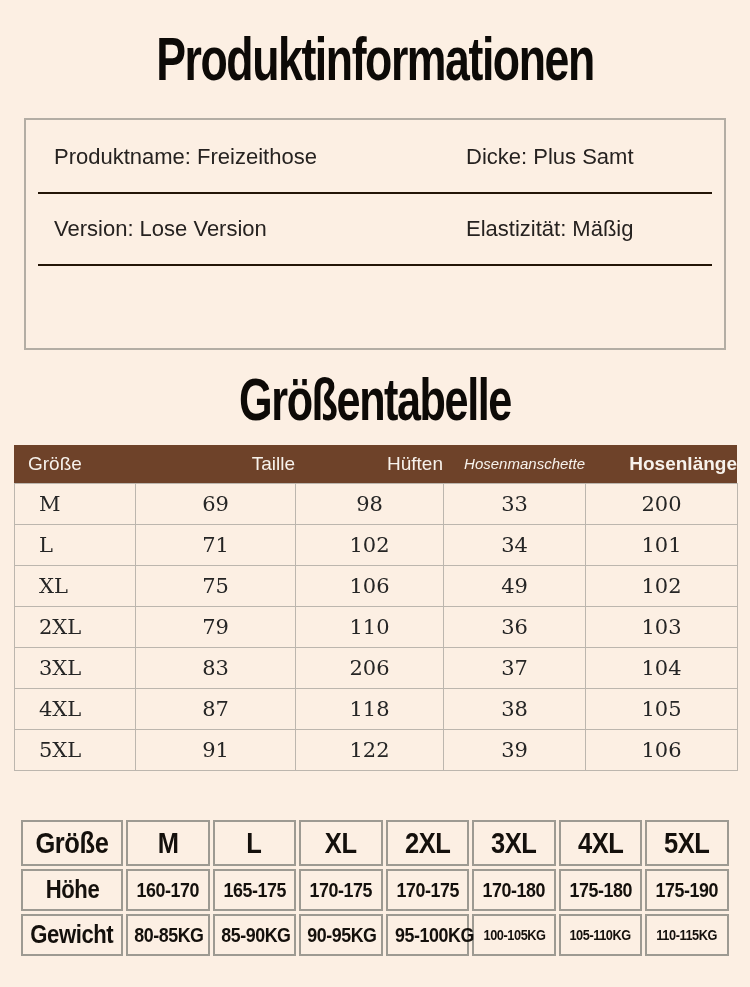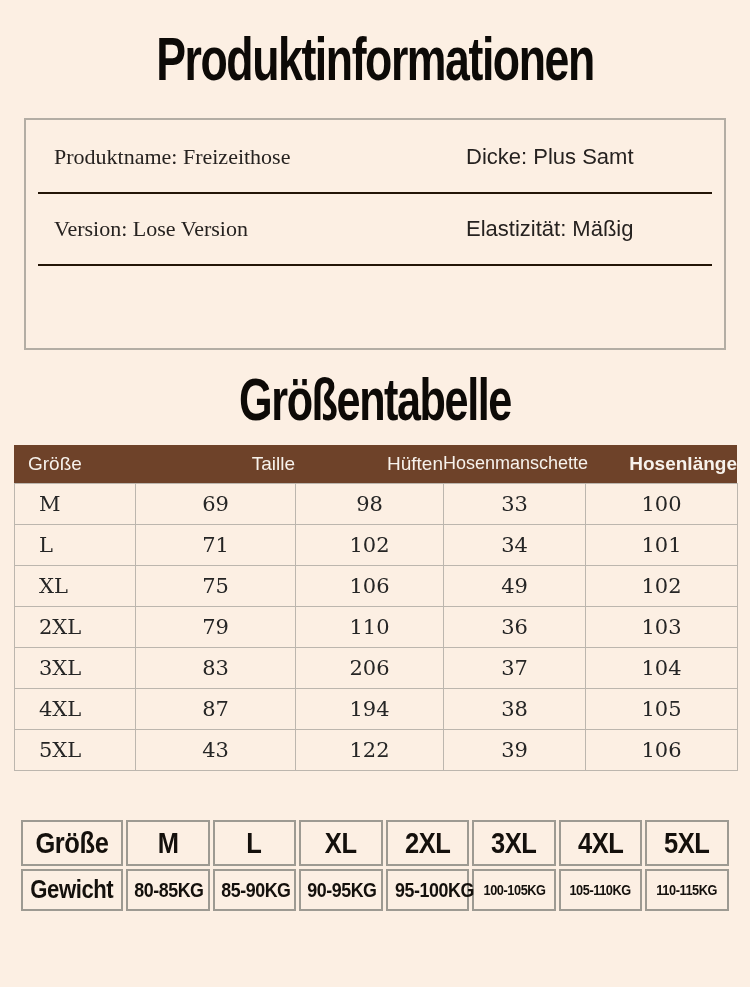--- a/index.html
+++ b/index.html
@@ -32,37 +32,37 @@
     border: 2px solid #b3ada4;
     padding: 2px 12px 8px 12px;
     height: 232px;
   }
   .info-row {
     height: 72px;
     display: flex;
     align-items: center;
     border-bottom: 2px solid #231507;
   }
-  .info-left { width: 428px; font-size: 22px; color: #262220; padding-left: 16px; font-family: Liberation Serif, serif; }
+  .info-left { width: 428px; font-size: 22px; color: #262220; padding-left: 16px; }
   .info-right { flex: 1; font-size: 22px; color: #262220; }
 
   
   .size-header {
     margin: 12px 13px 0 14px;
     width: 723px;
     height: 38px;
     background: #6e4229;
     display: flex;
     align-items: center;
   }
   .size-header .hc { color: #f7f2ec; font-size: 19px; text-align: right; }
   .size-header .hc.c1 { width: 121px; text-align: left; padding-left: 14px; }
   .size-header .hc.c2 { width: 160px; }
   .size-header .hc.c3 { width: 148px; }
-  .size-header .hc.c4 { width: 142px; font-size: 18px; }
+  .size-header .hc.c4 { width: 142px; font-size: 15px; font-style: italic; }
   .size-header .hc.c5 { width: 152px; font-weight: bold; }
 
   table.size-table {
     margin: 0 13px 0 14px;
     width: 723px;
     border-collapse: collapse;
     table-layout: fixed;
   }
   table.size-table td {
     border: 1px solid #bcb6ae;
@@ -135,21 +135,21 @@
       <col style="width:148px">
       <col style="width:142px">
       <col style="width:152px">
   </colgroup>
   <tbody>
     <tr>
       <td class="size-col">M</td>
       <td>69</td>
       <td>98</td>
       <td>33</td>
-      <td>100</td>
+      <td>200</td>
     </tr>
     <tr>
       <td class="size-col">L</td>
       <td>71</td>
       <td>102</td>
       <td>34</td>
       <td>101</td>
     </tr>
     <tr>
       <td class="size-col">XL</td>
@@ -168,27 +168,27 @@
     <tr>
       <td class="size-col">3XL</td>
       <td>83</td>
       <td>206</td>
       <td>37</td>
       <td>104</td>
     </tr>
     <tr>
       <td class="size-col">4XL</td>
       <td>87</td>
-      <td>194</td>
+      <td>118</td>
       <td>38</td>
       <td>105</td>
     </tr>
     <tr>
       <td class="size-col">5XL</td>
-      <td>43</td>
+      <td>91</td>
       <td>122</td>
       <td>39</td>
       <td>106</td>
     </tr>
   </tbody>
 </table>
 
 <table class="fit-table">
   <colgroup>
     <col style="width:102px">
@@ -205,20 +205,30 @@
       <th><span class="cond">Größe</span></th>
       <th><span class="cond">M</span></th>
       <th><span class="cond">L</span></th>
       <th><span class="cond">XL</span></th>
       <th><span class="cond">2XL</span></th>
       <th><span class="cond">3XL</span></th>
       <th><span class="cond">4XL</span></th>
       <th><span class="cond">5XL</span></th>
     </tr>
     <tr>
+      <td class="row-label"><span class="cond">Höhe</span></td>
+      <td><span class="cond">160-170</span></td>
+      <td><span class="cond">165-175</span></td>
+      <td><span class="cond">170-175</span></td>
+      <td><span class="cond">170-175</span></td>
+      <td><span class="cond">170-180</span></td>
+      <td><span class="cond">175-180</span></td>
+      <td><span class="cond">175-190</span></td>
+    </tr>
+    <tr>
       <td class="row-label"><span class="cond">Gewicht</span></td>
       <td><span class="cond">80-85KG</span></td>
       <td><span class="cond">85-90KG</span></td>
       <td><span class="cond">90-95KG</span></td>
       <td><span class="cond">95-100KG</span></td>
       <td class="small"><span class="cond">100-105KG</span></td>
       <td class="small"><span class="cond">105-110KG</span></td>
       <td class="small"><span class="cond">110-115KG</span></td>
     </tr>
   </tbody>

